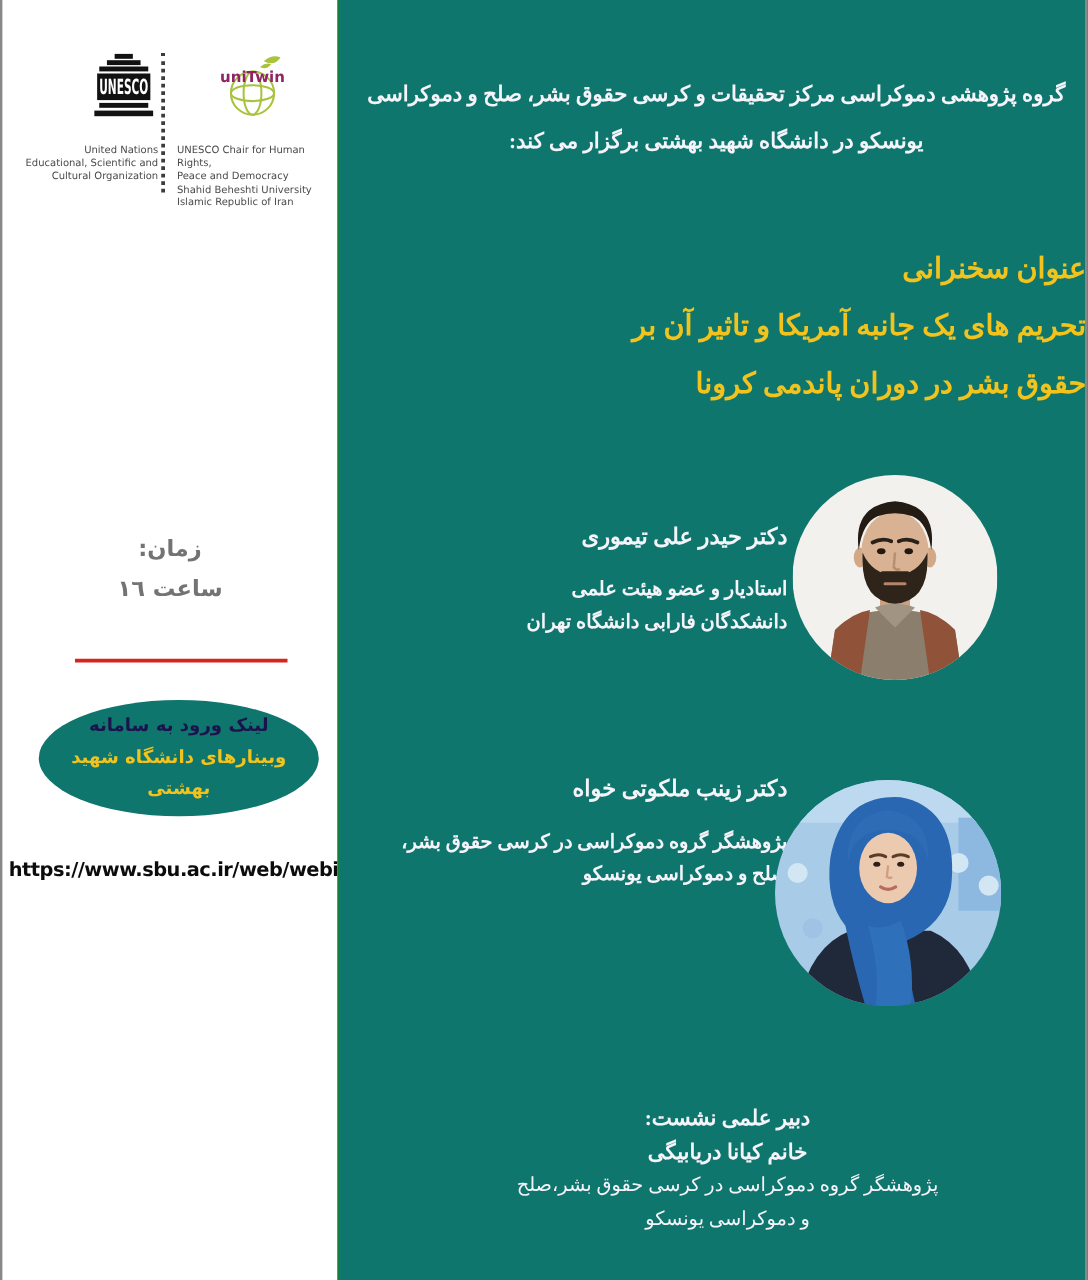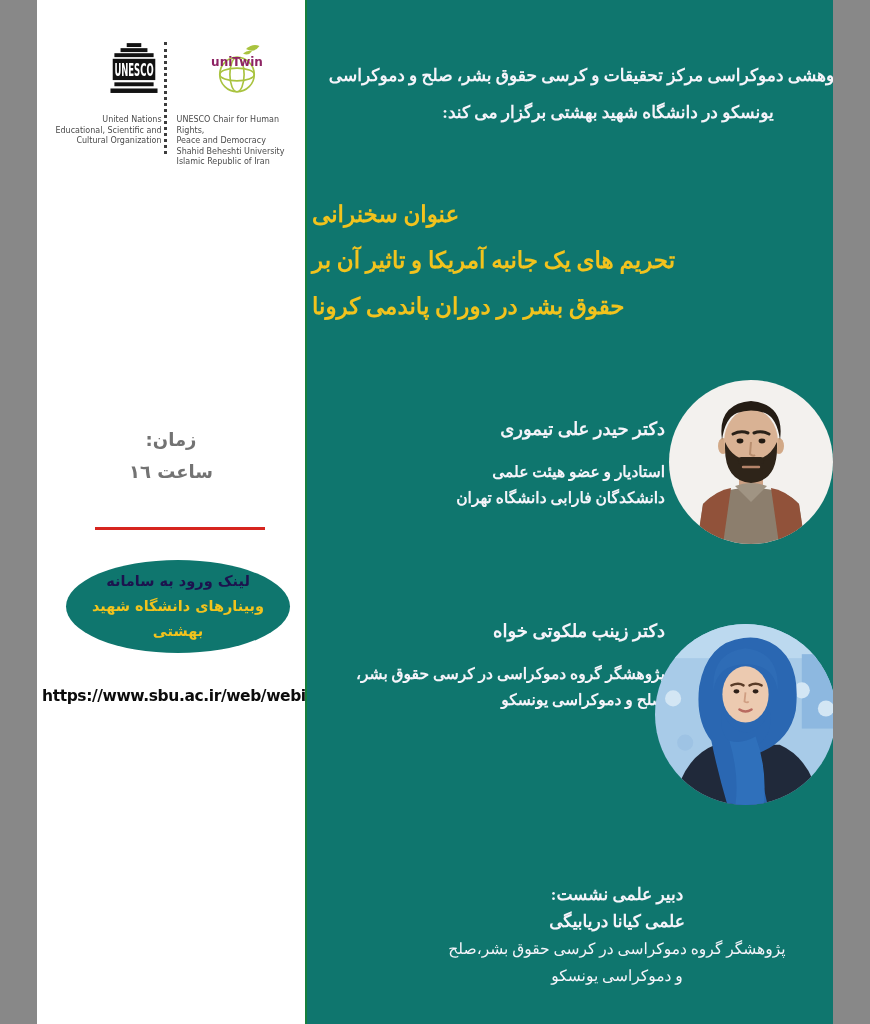--- a/index.html
+++ b/index.html
@@ -1,17 +1,17 @@
 <!DOCTYPE html>
 <html><head>
 <meta charset="utf-8">
 <style>
   html,body{margin:0;padding:0;background:#888;}
   .poster{
-    position:relative;width:796px;height:1024px;background:#ffffff;
+    position:relative;width:866px;height:1024px;background:#ffffff;
     font-family:"DejaVu Sans",sans-serif;overflow:hidden;margin:0 auto;
   }
   
   .left-panel{position:absolute;left:0;top:0;width:268px;height:1024px;background:#ffffff;}
   .logos-row{position:absolute;top:42px;left:14px;width:246px;display:flex;align-items:flex-start;}
   .logo-block{display:flex;flex-direction:column;}
   .logo-block.unesco{width:112px;align-items:flex-end;}
   .logo-block.unitwin{width:122px;align-items:center;padding-left:8px;}
   .dotted-sep{width:0;border-left:3px dotted #3c3c3c;height:112px;margin:0 2px;}
   .logo-caption{font-size:8px;line-height:10.5px;color:#4b4b4b;margin-top:17px;}
@@ -25,21 +25,21 @@
     direction:rtl;text-align:center;cursor:pointer;}
   .link-badge .l1{color:#1c134e;font-weight:bold;font-size:14.5px;line-height:25px;}
   .link-badge .l2{color:#f2c31d;font-weight:bold;font-size:14.5px;line-height:25px;}
   .webinar-url{position:absolute;top:687px;left:5px;width:262px;color:#0c0c0c;
     font-weight:bold;font-size:15.5px;letter-spacing:-0.4px;white-space:nowrap;cursor:pointer;}
   
   .main-panel{position:absolute;left:268px;top:0;width:602px;height:1024px;
     background:#0f766e;border-left:2px solid #15803d;box-sizing:border-box;font-family:Liberation Serif, serif;}
   .intro-text{position:absolute;top:57px;left:5px;width:592px;text-align:center;direction:rtl;
     color:#f5f4fa;font-weight:bold;font-size:17px;line-height:37px;}
-  .lecture-title{position:absolute;top:192px;left:5px;width:592px;text-align:left;direction:rtl;
+  .lecture-title{position:absolute;top:192px;left:5px;width:592px;text-align:right;direction:rtl;
     color:#f2c31d;font-weight:bold;font-size:23px;line-height:46px;}
   .speaker-text{position:absolute;left:18px;width:340px;text-align:right;direction:rtl;color:#f5f4fa;}
   .speaker-text.s1{top:416px;}
   .speaker-text.s2{top:618px;}
   .speaker-name{font-weight:bold;font-size:18px;line-height:26px;}
   .speaker-roles{margin-top:17px;font-weight:bold;font-size:15.5px;line-height:26px;}
   .avatar{position:absolute;border-radius:50%;overflow:hidden;}
   .avatar.a1{left:362px;top:380px;width:164px;height:164px;}
   .avatar.a2{left:348px;top:624px;width:181px;height:181px;}
   .avatar svg{display:block;width:100%;height:100%;}
@@ -181,18 +181,18 @@
         <ellipse cx="81" cy="67" rx="2.8" ry="2" fill="#2e2018"></ellipse>
         <ellipse cx="100" cy="67" rx="2.8" ry="2" fill="#2e2018"></ellipse>
         <path d="M90,68 l-1,9 q3,2 4,0" stroke="#cf9e82" stroke-width="1.8" fill="none"></path>
         <path d="M84,85 q6,4 12,0" stroke="#b96a60" stroke-width="2.5" fill="none" stroke-linecap="round"></path>
         <path d="M74,116 Q84,150 80,180 L108,180 Q112,144 100,112 Q86,120 74,116 Z" fill="#2f70bb"></path>
       </svg>
     </div>
 
     <div class="moderator-block">
       <div class="mod-bold">دبیر علمی نشست:</div>
-      <div class="mod-bold">علمی کیانا دریابیگی</div>
+      <div class="mod-bold">خانم کیانا دریابیگی</div>
       <div class="mod-role">پژوهشگر گروه دموکراسی در کرسی حقوق بشر،صلح</div>
       <div class="mod-role">و دموکراسی یونسکو</div>
     </div>
   </main>
 </div>
 
 </body></html>

